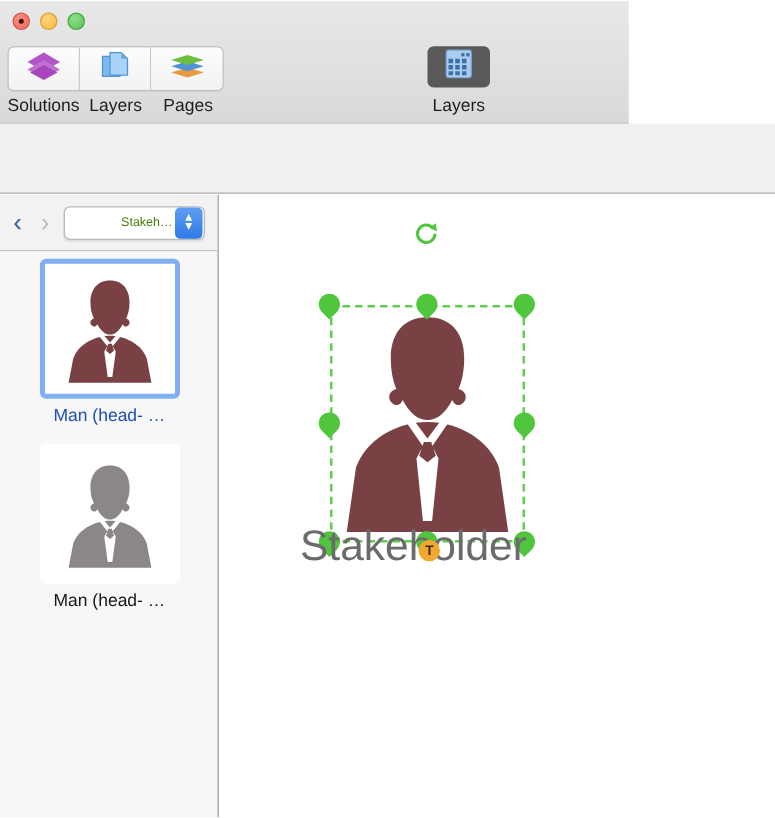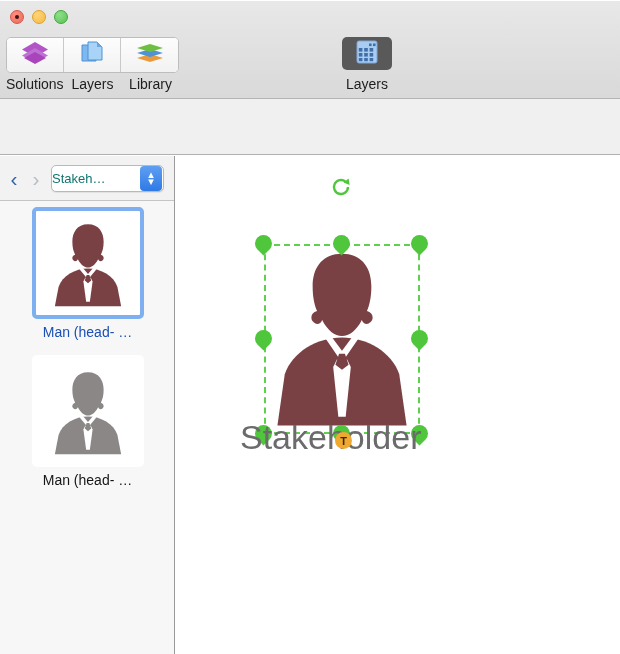--- a/index.html
+++ b/index.html
@@ -17,21 +17,21 @@
     width: 620px;
     height: 654px;
     background: #ffffff;
     overflow: hidden;
   }
 
   
   .titlebar {
     position: absolute;
     left: 0; top: 1px;
-    width: 620px; height: 98px;
+    width: 503px; height: 98px;
     background: linear-gradient(to bottom, #e8e8e8 0%, #d9d9d9 100%);
     border-bottom: 1px solid #b4b4b4;
   }
 
   .traffic-lights {
     position: absolute;
     left: 10px; top: 9px;
     display: flex;
     gap: 8px;
     align-items: center;
@@ -174,23 +174,23 @@
     width: 113px; height: 27px;
     background: #ffffff;
     border: 1px solid #b9b9b9;
     border-radius: 5px;
     display: flex;
     align-items: center;
     box-shadow: 0 1px 1px rgba(0,0,0,0.07);
   }
   .lib-select-text {
     flex: 1;
-    font-size: 13px;
-    color: #0f766e;
-    text-align: left;
+    font-size: 10px;
+    color: #4d7c0f;
+    text-align: right;
     padding-right: 2px;
     white-space: nowrap;
     overflow: hidden;
   }
   .stepper {
     width: 22px; height: 25px;
     margin-right: 1px;
     border-radius: 4px;
     background: linear-gradient(to bottom, #5e9ff2, #2f7ae5);
     display: flex;
@@ -352,21 +352,21 @@
             <polygon points="15,13 28,17 15,21 2,17" fill="#e89a3c"></polygon>
             <polygon points="15,8 28,12 15,16 2,12" fill="#4f93d6"></polygon>
             <polygon points="15,3 28,7 15,11 2,7" fill="#6cbf3f"></polygon>
           </svg>
         </span>
       </div>
     </div>
 
     <div class="tb-label" style="left:6px; width:57px;">Solutions</div>
     <div class="tb-label" style="left:64px; width:57px;">Layers</div>
-    <div class="tb-label" style="left:122px; width:57px;">Library</div>
+    <div class="tb-label" style="left:122px; width:57px;">Pages</div>
 
     <div class="library-btn">
       <span class="ico">
         <svg width="22" height="24" viewBox="0 0 22 24">
           <rect x="1" y="1" width="20" height="22" rx="2" fill="#a9ccf0" stroke="#7fa9d6" stroke-width="1"></rect>
           <rect x="13" y="3.5" width="2.6" height="2.6" fill="#3f6fa8"></rect>
           <rect x="17" y="3.5" width="2.6" height="2.6" fill="#3f6fa8"></rect>
           <rect x="2.8" y="8" width="3.6" height="3.6" fill="#3f6fa8"></rect>
           <rect x="8.2" y="8" width="3.6" height="3.6" fill="#3f6fa8"></rect>
           <rect x="13.6" y="8" width="3.6" height="3.6" fill="#3f6fa8"></rect>

